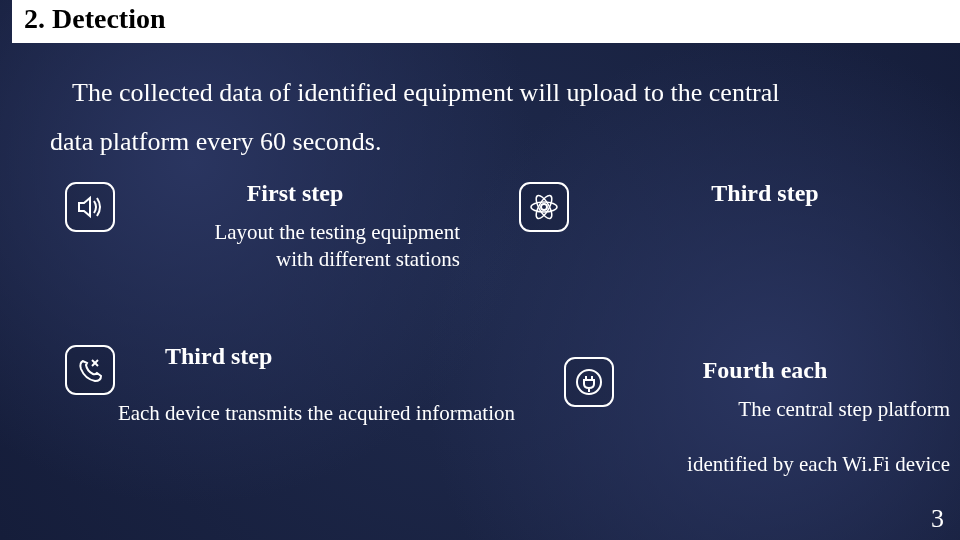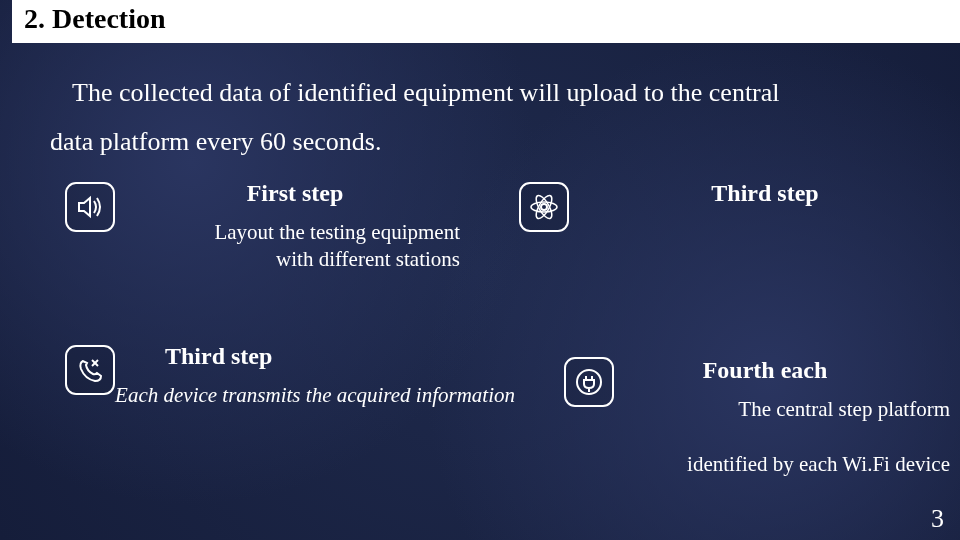--- a/index.html
+++ b/index.html
@@ -80,21 +80,21 @@
 <div class="icon-box" style="position:absolute;top:345px;left:65px;">
   <svg width="34" height="34" viewBox="0 0 34 34">
     <path d="M10 8 Q6 10 8 16 Q12 26 22 28 Q28 28 28 23 L24 20 Q22 22 20 21 Q14 18 13 12 Q14 10 14 10 Z" stroke-width="2"></path>
     <path d="M19 7 L25 13" stroke-width="2"></path>
     <path d="M25 7 L19 13" stroke-width="2"></path>
   </svg>
 </div>
 
 <div class="step-block" style="top:343px;left:70px;width:445px;">
   <div class="step-title" style="text-align:left;margin-left:95px;">Third step</div>
-  <div class="step-desc" style="margin-top:12px;font-style:italic;">
+  <div class="step-desc" style="margin-top:30px;">
     <span>Each device transmits  the acquired information</span><br>
   </div>
 </div>
 
 <div class="icon-box" style="position:absolute;top:357px;left:564px;">
   <svg width="34" height="34" viewBox="0 0 34 34">
     <circle cx="17" cy="17" r="12" stroke-width="2"></circle>
     <path d="M14 11 L14 15 M20 11 L20 15 M12 15 L22 15 L22 19 Q22 23 17 23 Q12 23 12 19 Z M17 23 L17 27" stroke-width="2"></path>
   </svg>
 </div>

